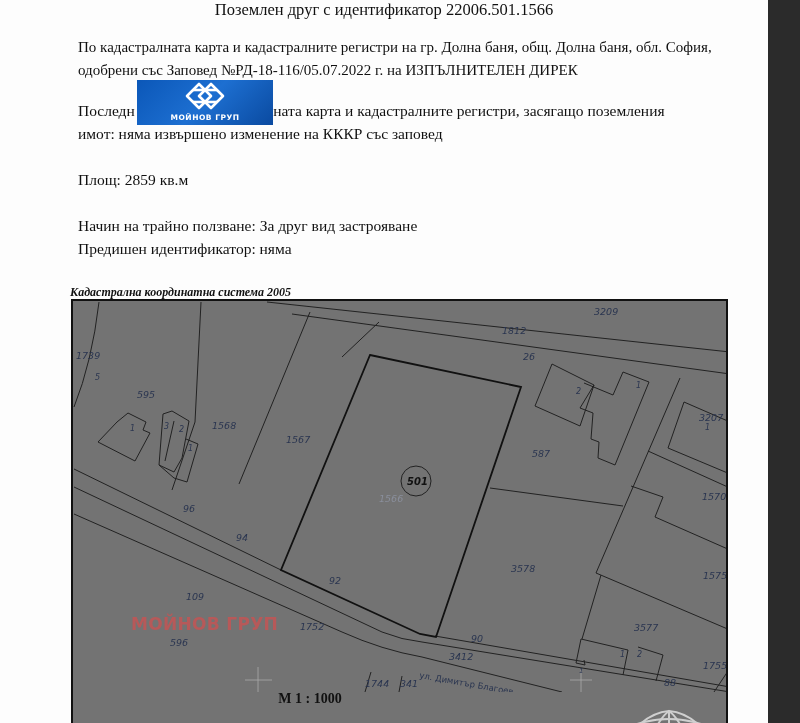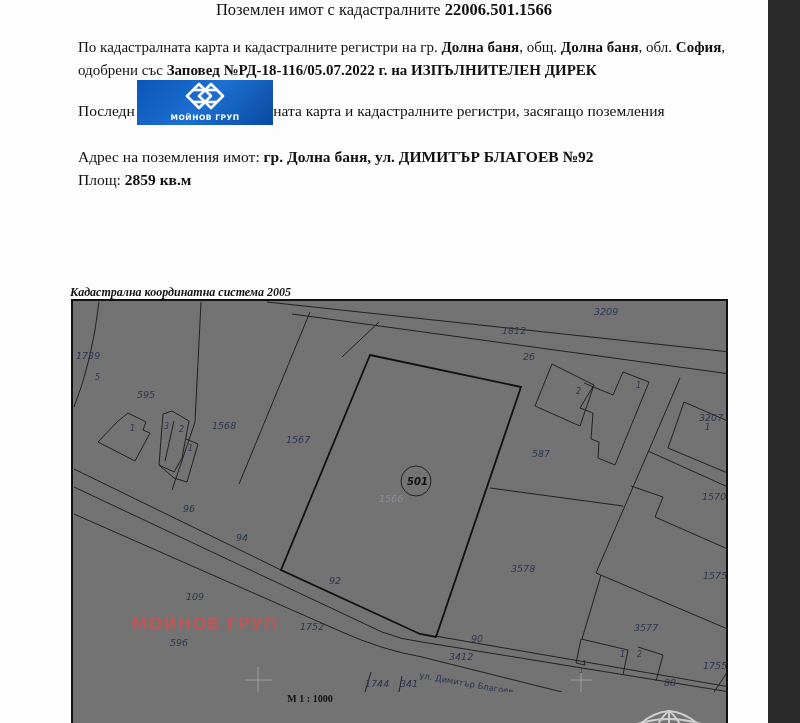--- a/index.html
+++ b/index.html
@@ -2,51 +2,55 @@
 <html><head>
 <meta charset="utf-8">
 <style>
   html,body{margin:0;padding:0;}
   body{width:800px;height:723px;overflow:hidden;background:#ffffff;position:relative;font-family:"Liberation Serif","DejaVu Serif",serif;color:#111;}
   .page{position:absolute;left:0;top:0;width:768px;height:723px;background:#fdfdfd;}
   .scrollbar{position:absolute;left:768px;top:0;width:32px;height:723px;background:#2b2b2b;}
   .title{position:absolute;top:0;left:0;width:768px;text-align:center;font-size:16.5px;line-height:20px;}
   .para{position:absolute;left:78px;width:660px;font-size:15px;line-height:23px;}
   .line{position:absolute;left:78px;font-size:15.5px;line-height:20px;white-space:nowrap;}
-  b{font-weight:bold;}
+  b{font-weight:normal;}
   .coord{position:absolute;left:70px;top:284px;font-size:12px;font-weight:bold;line-height:16px;font-style:italic;}
   .logo{position:absolute;left:137px;top:80px;width:136px;height:45px;background:linear-gradient(135deg,#0b57b8 0%,#1d6fd1 50%,#0a4aa0 100%);display:flex;flex-direction:column;align-items:center;justify-content:flex-start;}
   .logo-text{font-family:"DejaVu Sans",sans-serif;font-size:7.5px;color:#fff;letter-spacing:0.5px;margin-top:1px;font-weight:bold;}
   .map{position:absolute;left:71px;top:299px;width:657px;height:496px;border:2px solid #111;box-sizing:border-box;overflow:hidden;background:#737373;}
   .map svg{position:absolute;left:0;top:0;}
   .lbl{font-family:"DejaVu Sans",sans-serif;font-style:italic;fill:#2a3550;font-size:9.5px;}
   .watermark{position:absolute;left:131px;top:614px;font-family:"DejaVu Sans",sans-serif;font-size:17px;font-weight:bold;color:rgba(205,80,80,0.75);letter-spacing:0.3px;}
-  .scale{position:absolute;top:690px;left:0;width:620px;text-align:center;font-size:10px;font-weight:bold;line-height:17px;}
+  .scale{position:absolute;top:690px;left:0;width:620px;text-align:center;font-size:14px;font-weight:bold;line-height:17px;}
   .neighbours{position:absolute;top:706px;left:78px;font-size:15px;line-height:17px;white-space:nowrap;}
   .globe{position:absolute;left:594px;top:703px;width:150px;height:40px;}
 </style>
 </head>
 <body>
 
 <div class="page">
 
   <div class="title">
-    <span>Поземлен имот с кадастралните </span><b>22006.501.1566</b>
+    <span>Поземлен друг с идентификатор </span><b>22006.501.1566</b>
   </div>
 
   <div class="para" style="top:36px;">
     <span>По кадастралната карта и кадастралните регистри на гр. </span><b>Долна баня</b><span>, общ. </span><b>Долна баня</b><span>, обл. </span><b>София</b><span>, одобрени със </span><b>Заповед №РД-18-116/05.07.2022 г. на ИЗПЪЛНИТЕЛЕН ДИРЕК</b>
   </div>
 
   <div class="line" style="top:101px;">
     <span>Последн</span><span style="display:inline-block;width:102px;"></span><span>стралната карта и кадастралните регистри, засягащо поземления</span>
   </div>
+  <div class="line" style="top:124px;">
+    <span>имот: </span><b>няма извършено изменение на КККР със заповед</b>
+  </div>
 
-  <div class="line" style="top:147px;"><span>Адрес на поземления имот: </span><b>гр. Долна баня, ул. ДИМИТЪР БЛАГОЕВ №92</b></div>
   <div class="line" style="top:170px;"><span>Площ: </span><b>2859 кв.м</b></div>
+  <div class="line" style="top:216px;"><span>Начин на трайно ползване: </span><b>За друг вид застрояване</b></div>
+  <div class="line" style="top:239px;"><span>Предишен идентификатор: </span><b>няма</b></div>
 
   <div class="logo">
     <svg width="56" height="32" viewBox="0 0 56 32">
       <g fill="none" stroke="#ffffff" stroke-width="2.6" stroke-linejoin="round">
         <path d="M10 16 L22 4 L34 16 L22 28 Z"></path>
         <path d="M22 16 L34 4 L46 16 L34 28 Z"></path>
         <path d="M16 10 L40 10"></path>
         <path d="M16 22 L40 22"></path>
       </g>
     </svg>

